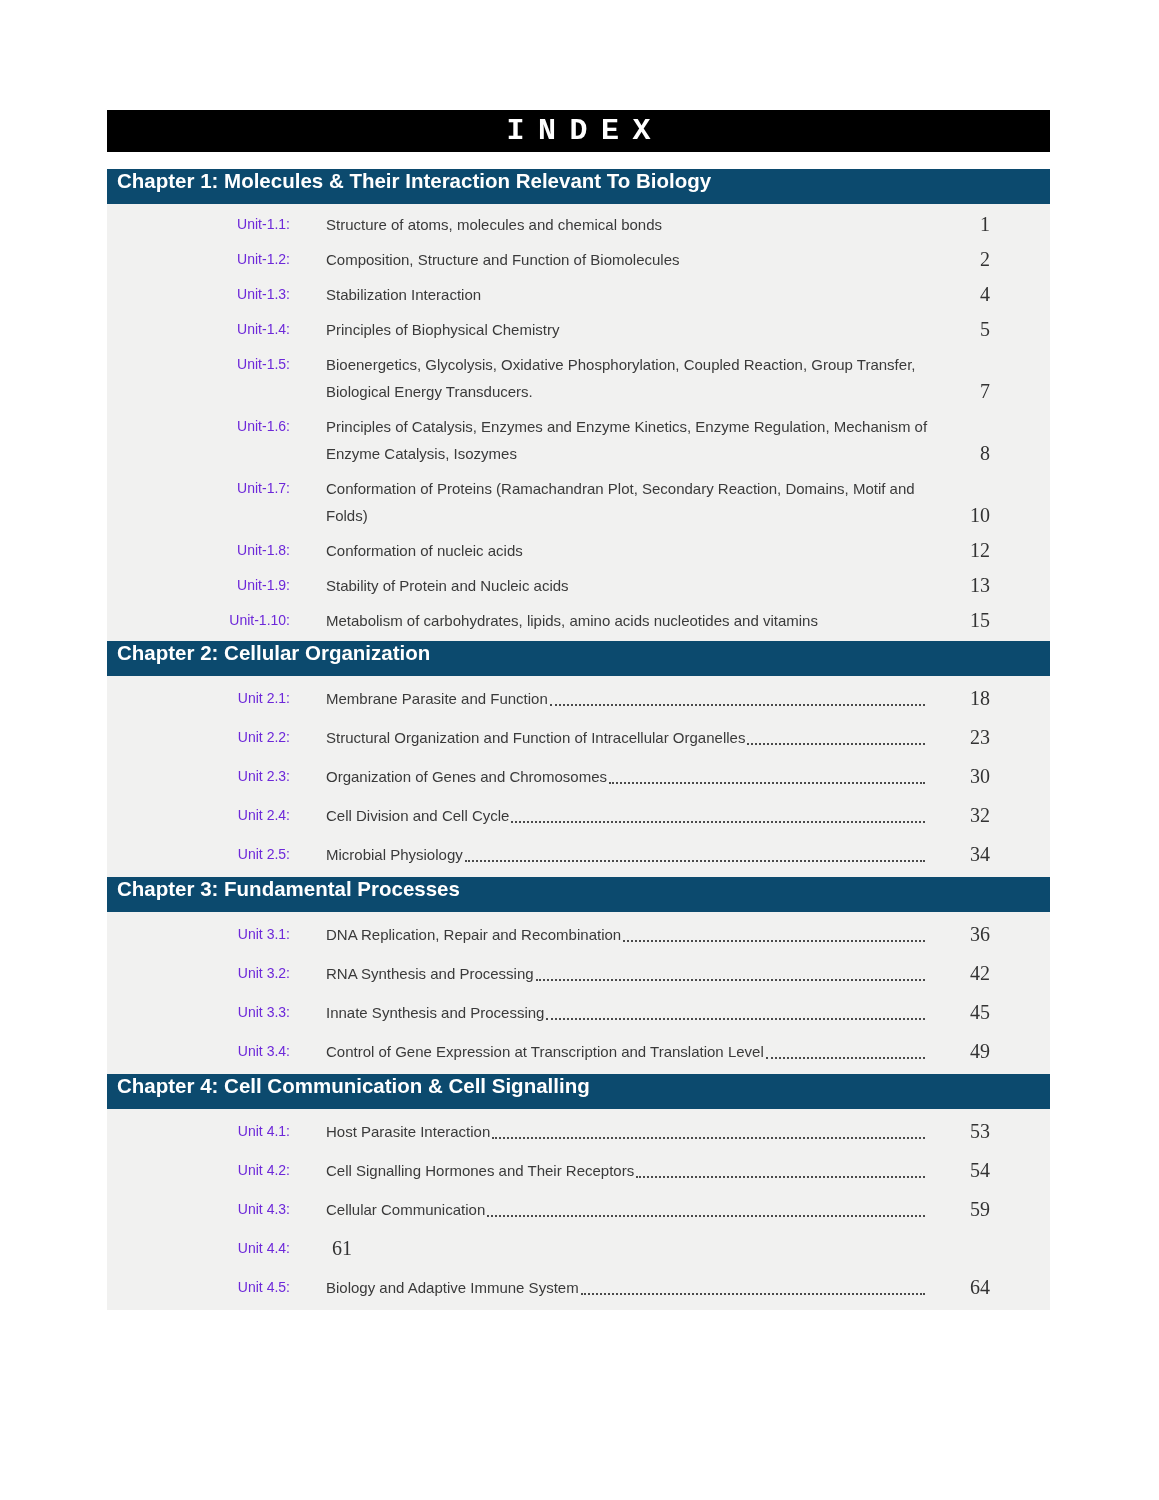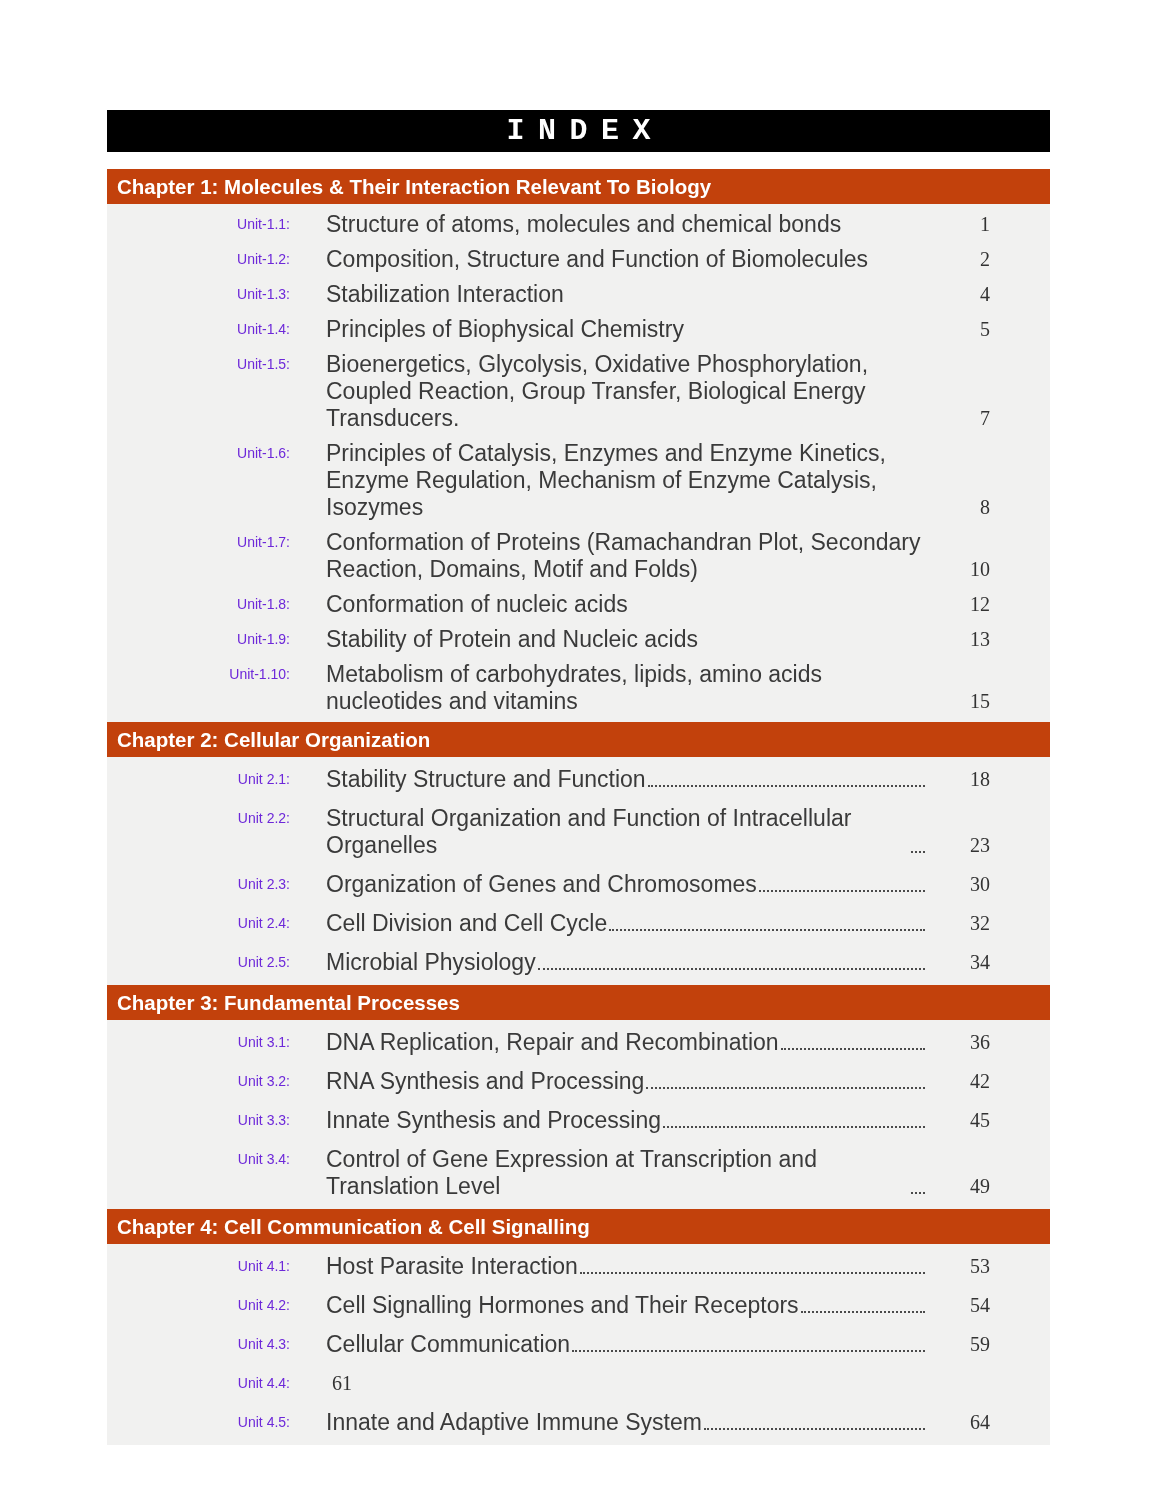--- a/index.html
+++ b/index.html
@@ -33,24 +33,24 @@
   .index-title {
     color: #ffffff;
     font-family: Liberation Mono, monospace;
     font-weight: bold;
     font-size: 30px;
     letter-spacing: 0.45em;
     text-indent: 0.45em;
     white-space: nowrap;
   }
   .chapter-bar {
-    background: #c2410c;
+    background: #0c4a6e;
     height: 35px;
     display: flex;
-    align-items: center;
+    align-items: flex-start;
     padding-left: 10px;
     box-sizing: border-box;
   }
   .chapter-heading {
     color: #ffffff;
     font-weight: bold;
     font-size: 20.5px;
     white-space: nowrap;
   }
   .units {
@@ -74,21 +74,21 @@
   }
   .unit-main {
     flex: 1;
     margin-left: 36px;
     display: flex;
     align-items: flex-end;
     min-width: 0;
   }
   .unit-title {
     color: #3a3a3a;
-    font-size: 23px;
+    font-size: 15px;
     line-height: 27px;
   }
   .dot-leader {
     flex: 1;
     min-width: 14px;
     border-bottom: 2.6px dotted #4a4a4a;
     margin: 0 3px 6px 2px;
   }
   .page-num {
     flex: none;
@@ -212,21 +212,21 @@
   </section>
 
   <section>
     <div class="chapter-bar">
       <span class="chapter-heading">Chapter 2: Cellular Organization</span>
     </div>
     <div class="units loose">
   <div class="unit-row">
     <span class="unit-label">Unit 2.1:</span>
     <span class="unit-main">
-      <span class="unit-title">Stability Structure and Function</span>
+      <span class="unit-title">Membrane Parasite and Function</span>
       <span class="dot-leader"></span>
     </span>
     <span class="page-num">18</span>
   </div>
 
   <div class="unit-row">
     <span class="unit-label">Unit 2.2:</span>
     <span class="unit-main">
       <span class="unit-title">Structural Organization and Function of Intracellular Organelles</span>
       <span class="dot-leader"></span>
@@ -339,21 +339,21 @@
   </div>
 
   <div class="unit-row">
     <span class="unit-label">Unit 4.4:</span>
     <span class="page-num">61</span>
   </div>
 
   <div class="unit-row">
     <span class="unit-label">Unit 4.5:</span>
     <span class="unit-main">
-      <span class="unit-title">Innate and Adaptive Immune System</span>
+      <span class="unit-title">Biology and Adaptive Immune System</span>
       <span class="dot-leader"></span>
     </span>
     <span class="page-num">64</span>
   </div>
 </div>
   </section>
 </main>
 
   </div>
 </div>

